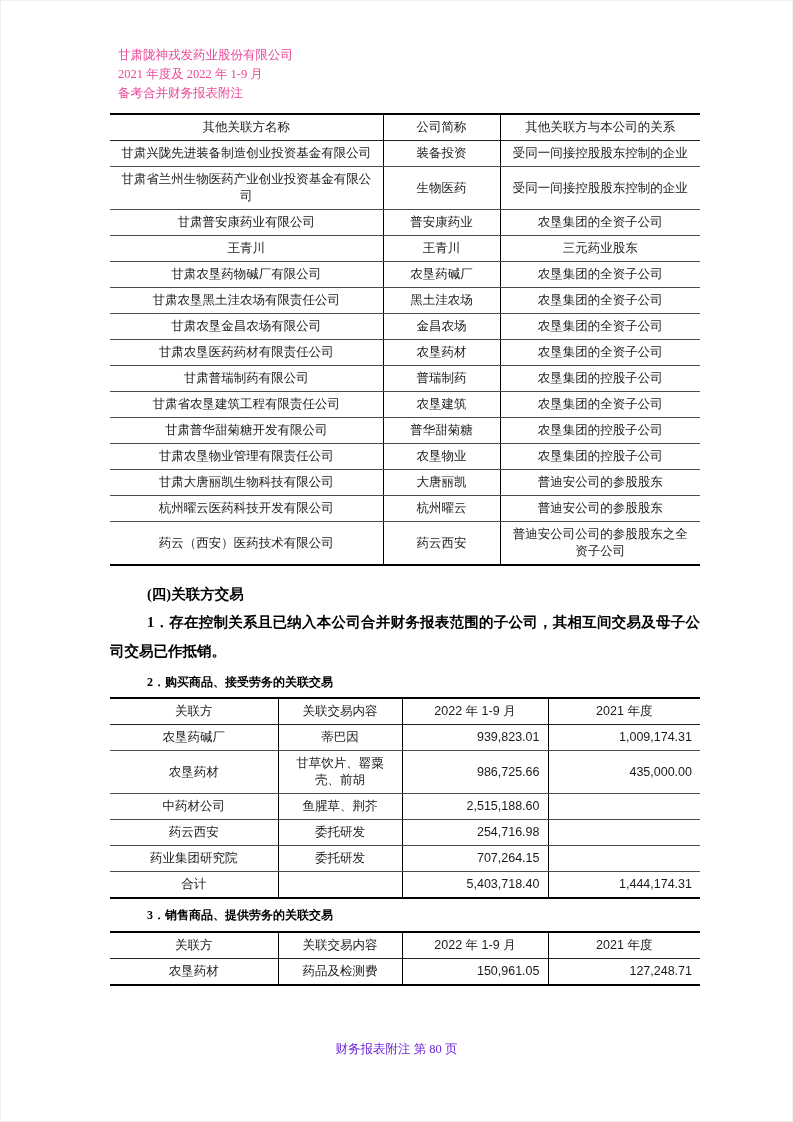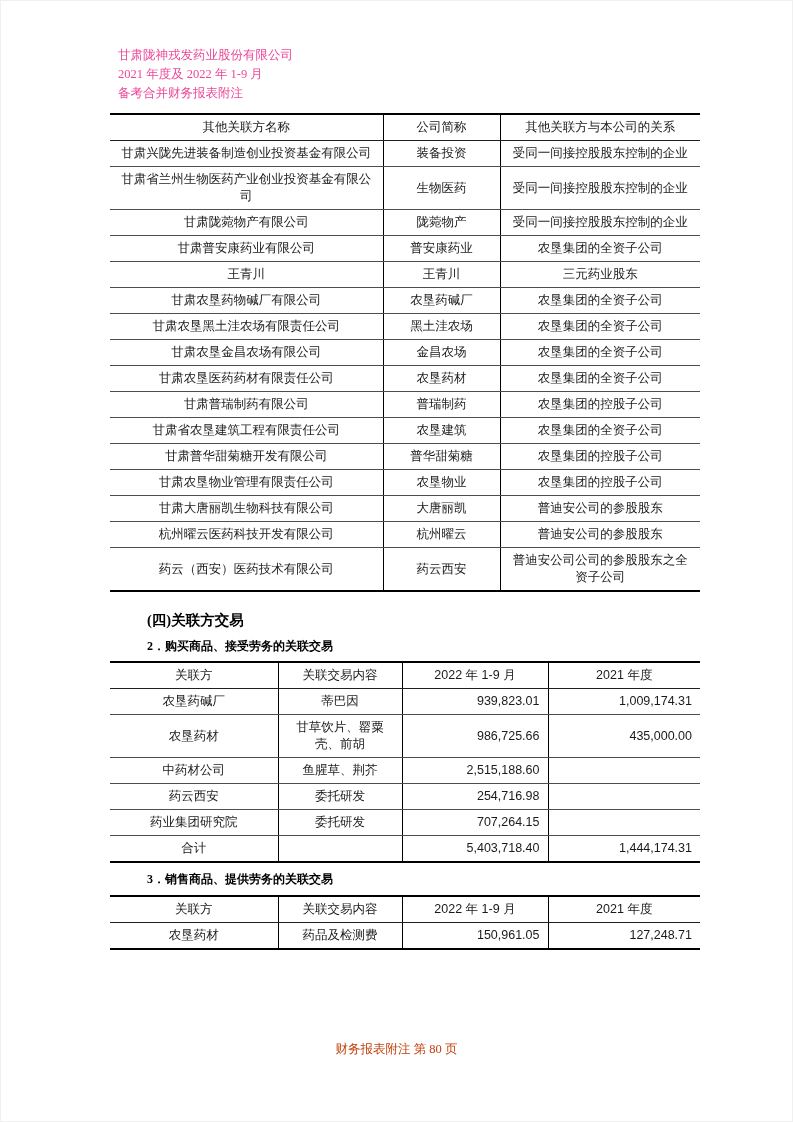--- a/index.html
+++ b/index.html
@@ -92,21 +92,21 @@
   .sec-heading.h2 { margin: 6px 0 0 0; }
   .sec-heading.h3 { margin: 6px 0 0 0; }
   
   .page-footer {
     position: absolute;
     left: 0;
     right: 0;
     top: 1041px;
     text-align: center;
     font-size: 12.5px;
-    color: #c2410c;
+    color: #6d28d9;
   }
 </style>
 </head>
 <body>
 
 <div class="page">
   <div class="content">
 
     <div class="doc-header">
       <div>甘肃陇神戎发药业股份有限公司</div>
@@ -130,25 +130,20 @@
         <td class="cell-l">甘肃兴陇先进装备制造创业投资基金有限公司</td>
         <td class="cell-c">装备投资</td>
         <td class="cell-c">受同一间接控股股东控制的企业</td>
       </tr>
       <tr>
         <td class="cell-l">甘肃省兰州生物医药产业创业投资基金有限公司</td>
         <td class="cell-c">生物医药</td>
         <td class="cell-c">受同一间接控股股东控制的企业</td>
       </tr>
       <tr>
-        <td class="cell-l">甘肃陇菀物产有限公司</td>
-        <td class="cell-c">陇菀物产</td>
-        <td class="cell-c">受同一间接控股股东控制的企业</td>
-      </tr>
-      <tr>
         <td class="cell-l">甘肃普安康药业有限公司</td>
         <td class="cell-c">普安康药业</td>
         <td class="cell-c">农垦集团的全资子公司</td>
       </tr>
       <tr>
         <td class="cell-l">王青川</td>
         <td class="cell-c">王青川</td>
         <td class="cell-c">三元药业股东</td>
       </tr>
       <tr>
@@ -203,20 +198,21 @@
       </tr>
       <tr>
         <td class="cell-l">药云（西安）医药技术有限公司</td>
         <td class="cell-c">药云西安</td>
         <td class="cell-c">普迪安公司公司的参股股东之全资子公司</td>
       </tr>
     </tbody>
       </table>
 
     <div class="sec-title">(四)关联方交易</div>
+    <p class="para">1．存在控制关系且已纳入本公司合并财务报表范围的子公司，其相互间交易及母子公司交易已作抵销。</p>
     <div class="sec-heading h2">2．购买商品、接受劳务的关联交易</div>
 
     <table class="t t2">
       <colgroup>
           <col style="width:168px">
           <col style="width:124px">
           <col style="width:146px">
           <col style="width:152px">
         </colgroup>
       <tbody>

